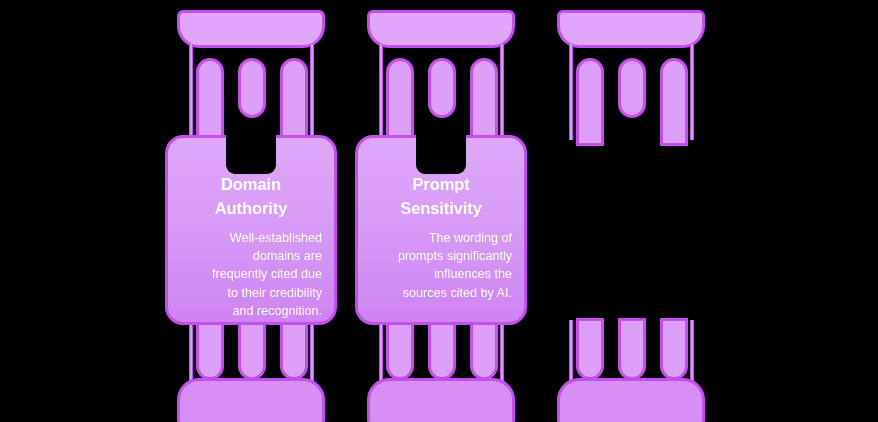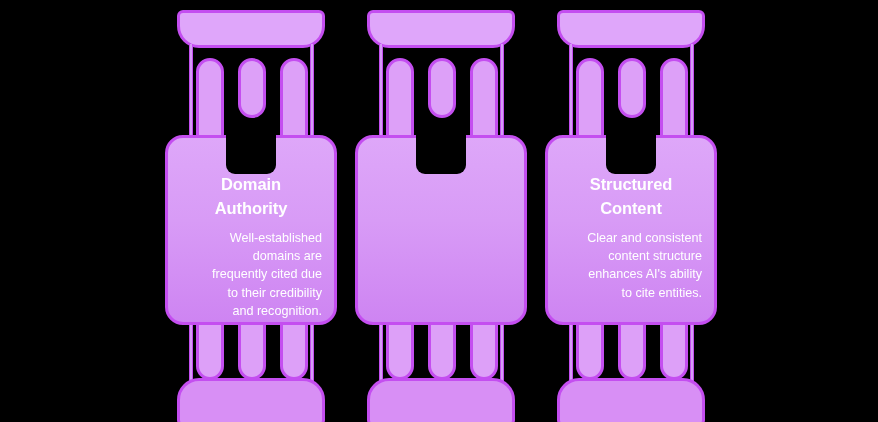--- a/index.html
+++ b/index.html
@@ -110,36 +110,34 @@
       <div class="rail upper right"></div>
       <div class="rail lower left"></div>
       <div class="rail lower right"></div>
       <div class="pillar up p1"></div>
       <div class="pillar up p2"></div>
       <div class="pillar up p3"></div>
       <div class="pillar dn p1"></div>
       <div class="pillar dn p2"></div>
       <div class="pillar dn p3"></div>
       <div class="card">
+        <div class="card-title">Prompt<br>Sensitivity</div>
+        <div class="card-desc">The wording of<br>prompts significantly<br>influences the<br>sources cited by AI.</div>
       </div>
       <div class="notch"></div>
       <div class="bottom-bar"></div>
     </div>
     <div class="column" style="left: 540px;">
       <div class="top-bar"></div>
       <div class="rail upper left"></div>
       <div class="rail upper right"></div>
       <div class="rail lower left"></div>
       <div class="rail lower right"></div>
       <div class="pillar up p1"></div>
       <div class="pillar up p2"></div>
       <div class="pillar up p3"></div>
       <div class="pillar dn p1"></div>
       <div class="pillar dn p2"></div>
       <div class="pillar dn p3"></div>
-      <div class="card">
-        <div class="card-title">Structured<br>Content</div>
-        <div class="card-desc">Clear and consistent<br>content structure<br>enhances AI's ability<br>to cite entities.</div>
-      </div>
       <div class="notch"></div>
       <div class="bottom-bar"></div>
     </div>
   </div>
 
 </body></html>

